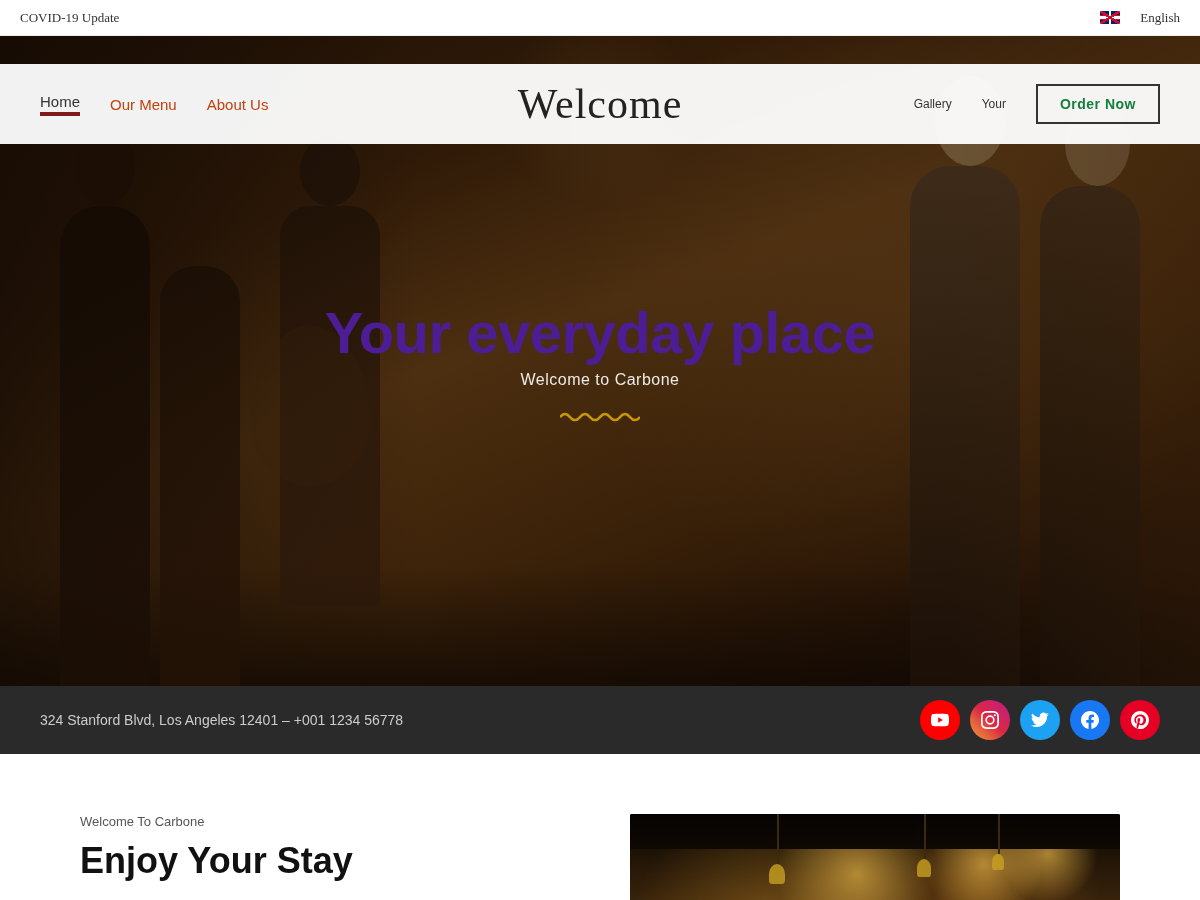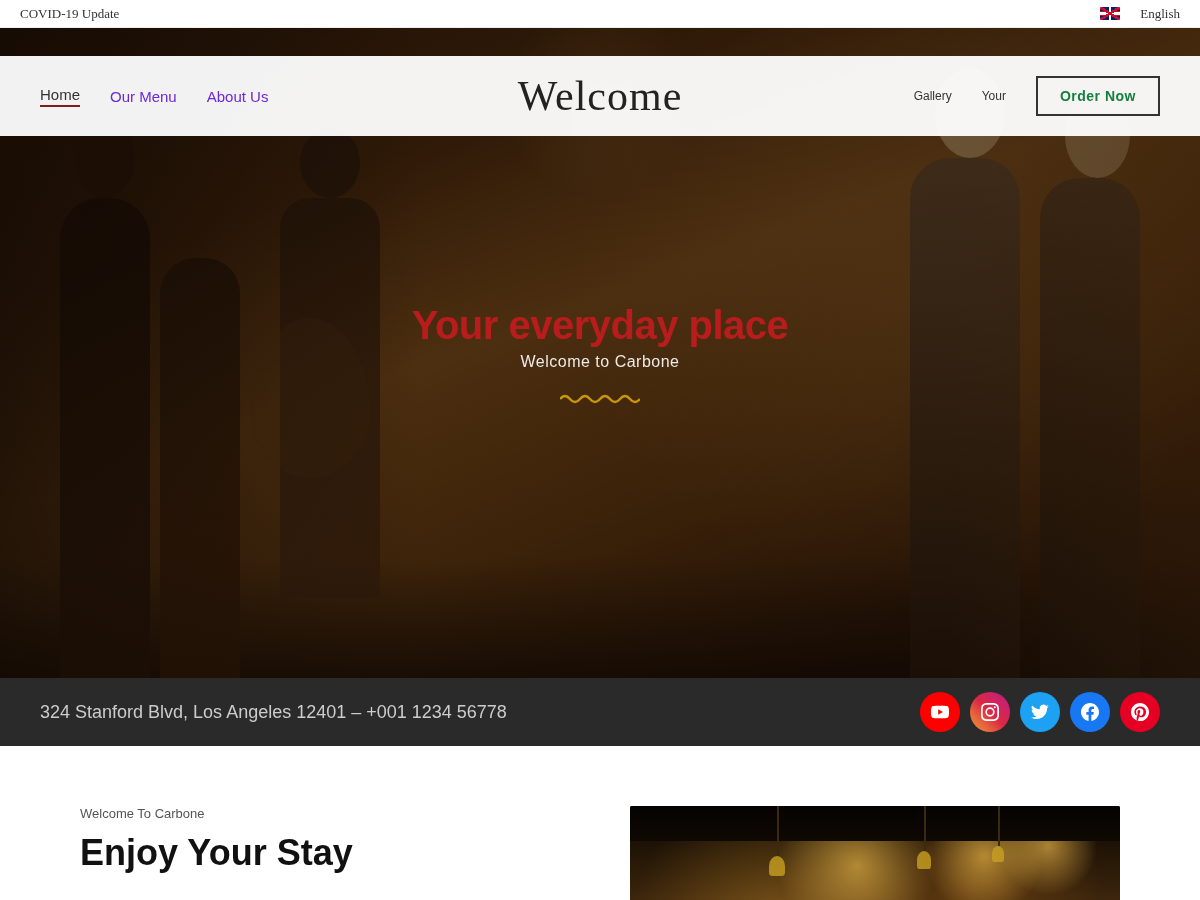--- a/index.html
+++ b/index.html
@@ -8,21 +8,21 @@
     
     .top-bar {
       background: #fff;
       display: flex;
       justify-content: space-between;
       align-items: center;
       padding: 4px 20px;
       font-size: 13px;
       color: #333;
       border-bottom: 1px solid #eee;
-      height: 28px;
+      height: 36px;
     }
     .top-bar .lang {
       display: flex;
       align-items: center;
       gap: 20px;
       font-size: 13px;
     }
     .flag {
       width: 20px;
       height: 13px;
@@ -67,27 +67,27 @@
       right: 0;
       z-index: 100;
     }
     .nav-left {
       display: flex;
       align-items: center;
       gap: 30px;
     }
     .nav-left a {
       text-decoration: none;
-      color: #6d28d9;
+      color: #c2410c;
       font-size: 15px;
       font-family: Arial, sans-serif;
     }
     .nav-left a.active {
       color: #333;
-      border-bottom: 2px solid #7f1d1d;
+      border-bottom: 4px solid #7f1d1d;
       padding-bottom: 2px;
     }
     .nav-brand {
       font-family: 'Brush Script MT', cursive;
       font-size: 42px;
       color: #222;
       letter-spacing: 1px;
       position: absolute;
       left: 50%;
       transform: translateX(-50%);
@@ -140,24 +140,24 @@
     .hero-content {
       position: absolute;
       top: 50%;
       left: 50%;
       transform: translate(-50%, -50%);
       text-align: center;
       color: #fff;
       width: 700px;
     }
     .hero-title {
-      font-size: 40px;
+      font-size: 58px;
       font-weight: 900;
       font-family: Arial, sans-serif;
-      color: #b91c1c;
+      color: #4c1d95;
       margin-bottom: 6px;
       line-height: 1.1;
       letter-spacing: -0.5px;
     }
     .hero-subtitle {
       font-size: 16px;
       color: rgba(255,255,255,0.9);
       font-family: Arial, sans-serif;
       margin-bottom: 20px;
       letter-spacing: 0.5px;
@@ -181,21 +181,21 @@
     .info-bar {
       background: #2a2a2a;
       display: flex;
       justify-content: space-between;
       align-items: center;
       padding: 0 40px;
       height: 68px;
     }
     .info-address {
       color: #ccc;
-      font-size: 18px;
+      font-size: 14px;
       font-family: Arial, sans-serif;
     }
     .social-icons {
       display: flex;
       gap: 10px;
       align-items: center;
     }
     .social-icon {
       width: 40px;
       height: 40px;

